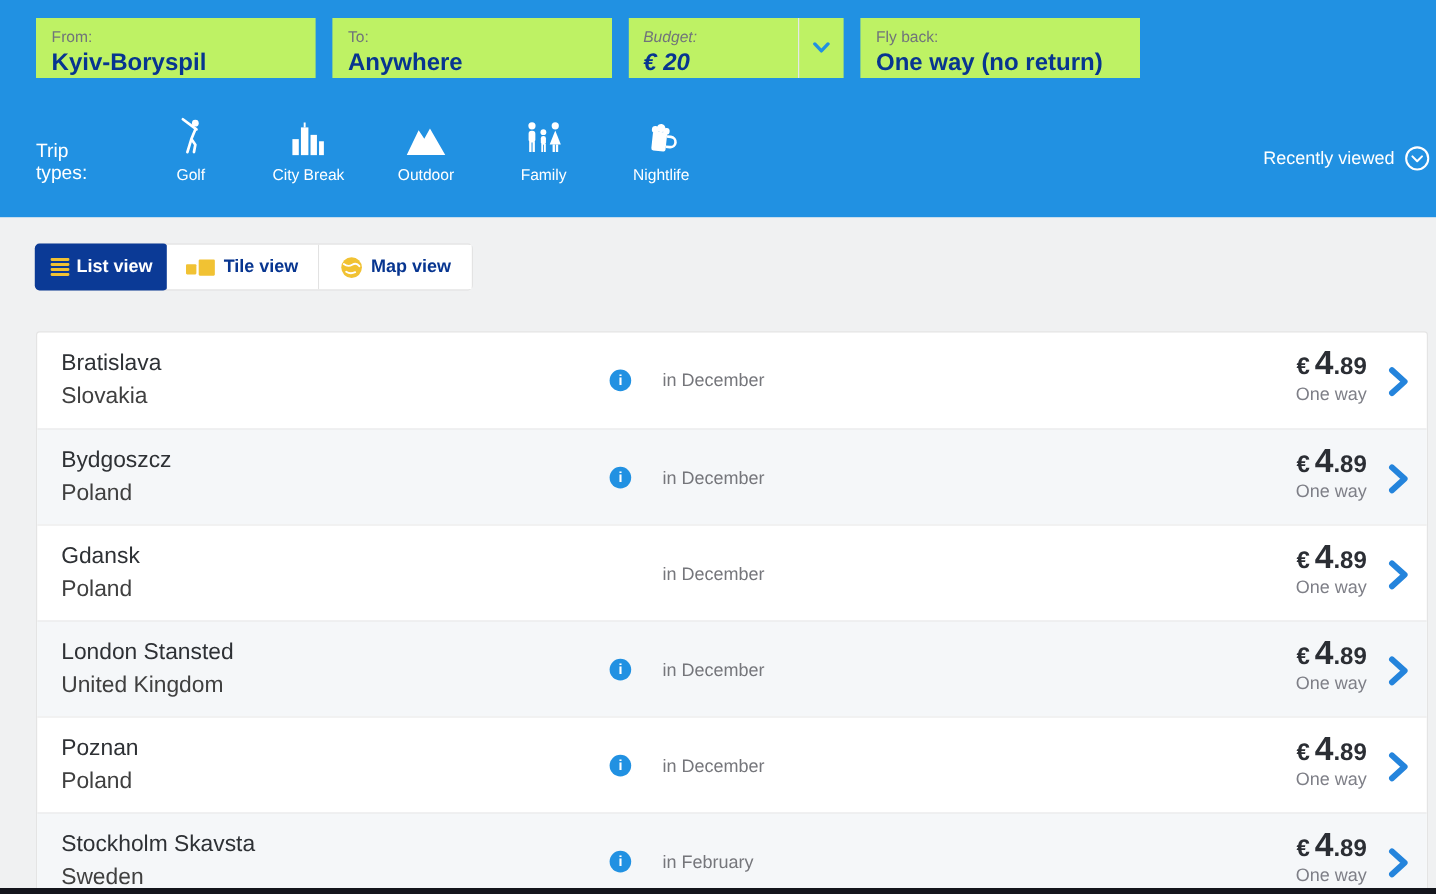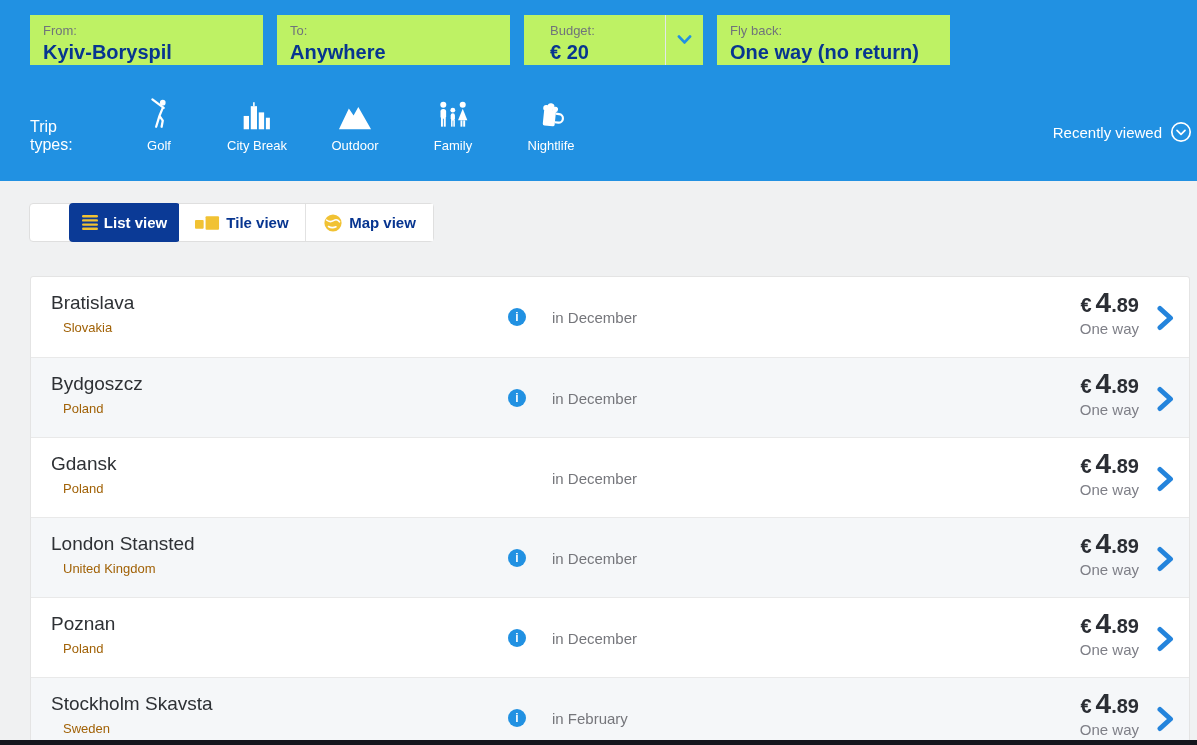--- a/index.html
+++ b/index.html
@@ -25,21 +25,21 @@
     background: #bef264;
     border-radius: 0;
     height: 50px;
     padding: 8px 13px;
     cursor: pointer;
   }
   .field-label { font-size: 13px; color: #70747a; line-height: 15px; }
   .field-value { font-size: 20px; font-weight: bold; color: #073590; margin-top: 3px; white-space: nowrap; }
   .f-from, .f-to { width: 233px; }
   .f-budget { width: 179px; padding: 0; display: flex; }
-  .f-budget .budget-main { flex: 1; padding: 8px 26px; }
+  .f-budget .budget-main { flex: 1; padding: 8px 12px; font-style: italic; }
   .budget-caret {
     width: 38px;
     border-left: 1px solid #e3e7ea;
     display: flex; align-items: center; justify-content: center;
   }
   .f-flyout { width: 232px; }
   .f-flyback { width: 233px; }
 
   
   .trip-row {
@@ -67,21 +67,20 @@
     cursor: pointer;
   }
 
   
   .tabs {
     display: inline-flex;
     margin: 22px 0 0 29px;
     background: #fff;
     border: 1px solid #dfdfdf;
     border-radius: 4px;
-    padding-left: 40px;
   }
   .tab {
     width: 127px; height: 37px;
     display: flex; align-items: center; justify-content: center; gap: 6px;
     font-size: 15px; font-weight: bold; color: #073590;
     border-right: 1px solid #e2e2e2;
     cursor: pointer; background: #fff;
   }
   .tab:last-child { border-right: none; }
   .tab.active {
@@ -102,21 +101,21 @@
   .row {
     height: 80px;
     position: relative;
     border-top: 1px solid #e9e9e9;
     cursor: pointer;
   }
   .row:first-child { border-top: none; }
   .row:nth-child(even) { background: #f5f7f9; }
   .dest { position: absolute; left: 20px; top: 15px; }
   .city { font-size: 19px; font-weight: normal; color: #2e3135; }
-  .country { font-size: 13px; color: #a16207; margin-top: 6px; margin-left: 12px; }
+  .country { font-size: 19px; color: #404040; margin-top: 6px; }
   .info {
     position: absolute; left: 477px; top: 31px;
     width: 18px; height: 18px; border-radius: 50%;
     background: #2191e2; color: #fff;
     font-size: 12px; font-weight: bold;
     display: flex; align-items: center; justify-content: center;
     cursor: pointer;
   }
   .period {
     position: absolute; left: 521px; top: 32px;

